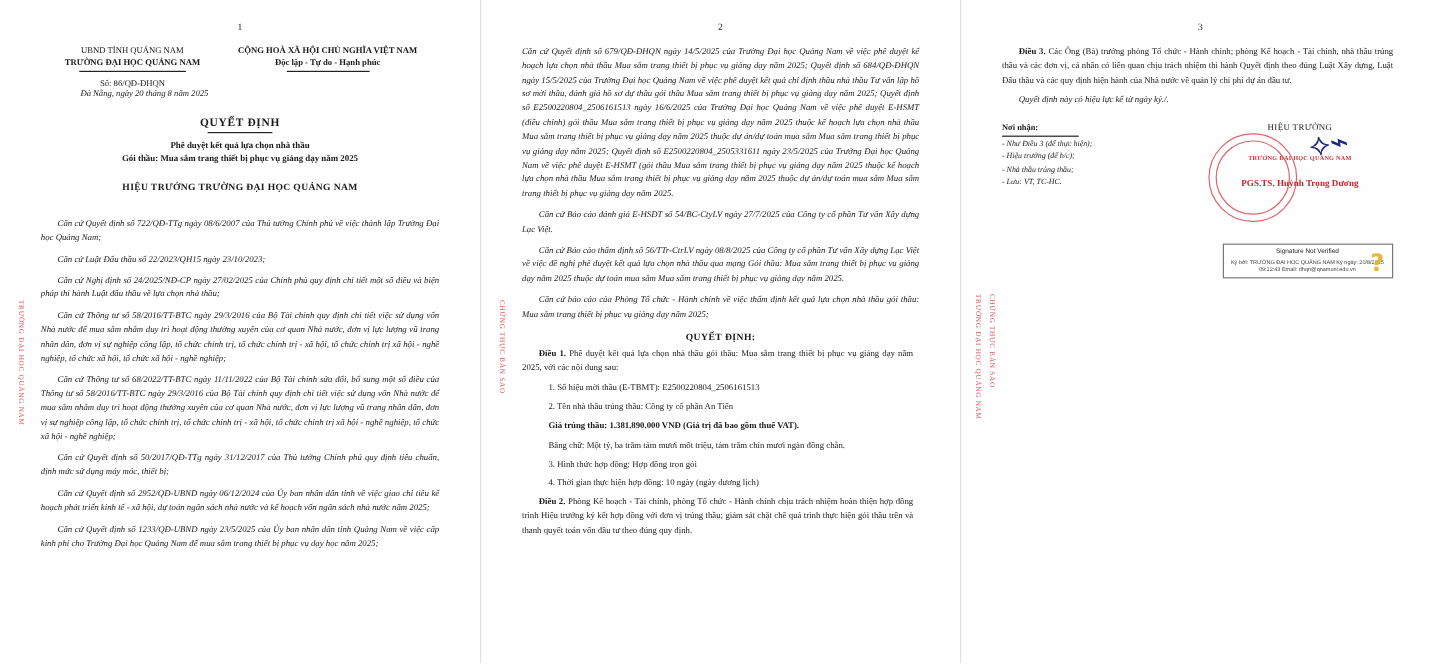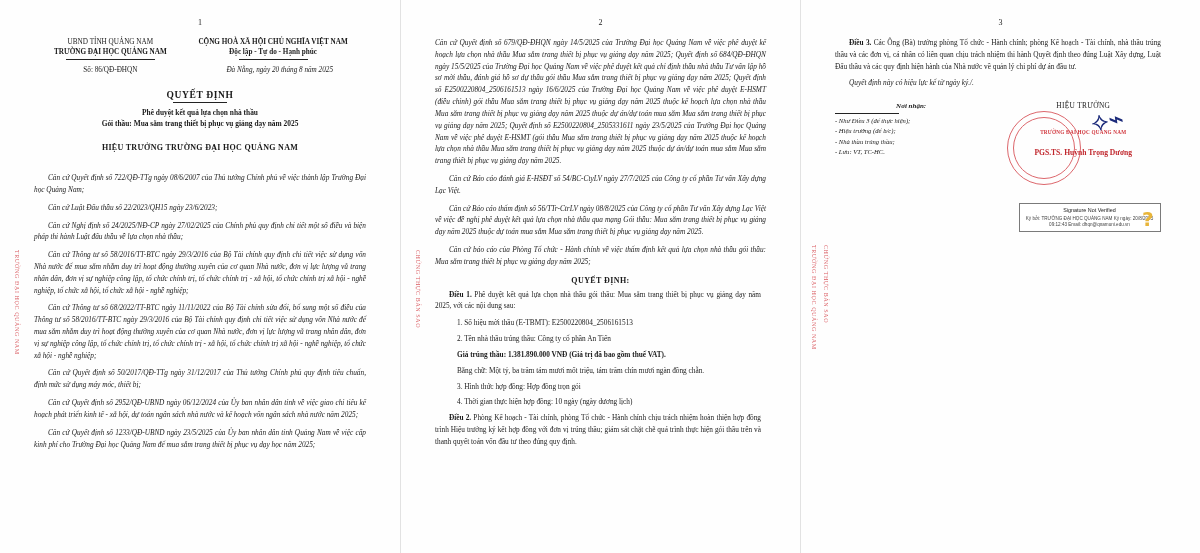--- a/index.html
+++ b/index.html
@@ -67,21 +67,21 @@
     border-bottom: 0.8px solid #222;
   }
   .underline-med {
     display: block;
     width: 40%;
     margin: 1px auto 0 auto;
     border-bottom: 0.8px solid #222;
   }
   .hdr-sub {
     display: flex;
-    flex-direction: row;
+    flex-direction: column;
     justify-content: space-between;
     font-size: 7.2px;
     margin-top: 6px;
   }
   .hdr-sub .left { width: 46%; text-align: center; }
   .hdr-sub .right { width: 52%; text-align: center; font-style: italic; }
 
   .title-block {
     text-align: center;
     margin-top: 16px;
@@ -160,25 +160,23 @@
     flex-direction: row;
     justify-content: space-between;
     margin-top: 12px;
   }
   .recv {
     width: 46%;
     font-size: 6.6px;
     line-height: 1.55;
   }
   .recv-title {
-    font-style: italic;
     font-weight: bold;
     font-size: 7px;
     margin-bottom: 2px;
-    text-align: center;
   }
   .recv-title .ul {
     display: block;
     width: 42%;
     border-bottom: 0.7px solid #222;
     margin-top: 1px;
   }
   .recv ul {
     list-style: none;
     margin: 0;
@@ -321,21 +319,21 @@
     <div class="title-block">
       <div class="title-main">QUYẾT ĐỊNH</div>
       <span class="title-line"></span>
       <div class="title-sub1">Phê duyệt kết quả lựa chọn nhà thầu</div>
       <div class="title-sub2">Gói thầu: Mua sắm trang thiết bị phục vụ giảng dạy năm 2025</div>
     </div>
 
     <div class="org-title">HIỆU TRƯỞNG TRƯỜNG ĐẠI HỌC QUẢNG NAM</div>
 
     <p class="body">Căn cứ Quyết định số 722/QĐ-TTg ngày 08/6/2007 của Thủ tướng Chính phủ về việc thành lập Trường Đại học Quảng Nam;</p>
-    <p class="body">Căn cứ Luật Đấu thầu số 22/2023/QH15 ngày 23/6/2023;</p>
+    <p class="body">Căn cứ Luật Đấu thầu số 22/2023/QH15 ngày 23/10/2023;</p>
     <p class="body">Căn cứ Nghị định số 24/2025/NĐ-CP ngày 27/02/2025 của Chính phủ quy định chi tiết một số điều và biện pháp thi hành Luật đấu thầu về lựa chọn nhà thầu;</p>
     <p class="body">Căn cứ Thông tư số 58/2016/TT-BTC ngày 29/3/2016 của Bộ Tài chính quy định chi tiết việc sử dụng vốn Nhà nước để mua sắm nhằm duy trì hoạt động thường xuyên của cơ quan Nhà nước, đơn vị lực lượng vũ trang nhân dân, đơn vị sự nghiệp công lập, tổ chức chính trị, tổ chức chính trị - xã hội, tổ chức chính trị xã hội - nghề nghiệp, tổ chức xã hội, tổ chức xã hội - nghề nghiệp;</p>
     <p class="body">Căn cứ Thông tư số 68/2022/TT-BTC ngày 11/11/2022 của Bộ Tài chính sửa đổi, bổ sung một số điều của Thông tư số 58/2016/TT-BTC ngày 29/3/2016 của Bộ Tài chính quy định chi tiết việc sử dụng vốn Nhà nước để mua sắm nhằm duy trì hoạt động thường xuyên của cơ quan Nhà nước, đơn vị lực lượng vũ trang nhân dân, đơn vị sự nghiệp công lập, tổ chức chính trị, tổ chức chính trị - xã hội, tổ chức chính trị xã hội - nghề nghiệp, tổ chức xã hội - nghề nghiệp;</p>
     <p class="body">Căn cứ Quyết định số 50/2017/QĐ-TTg ngày 31/12/2017 của Thủ tướng Chính phủ quy định tiêu chuẩn, định mức sử dụng máy móc, thiết bị;</p>
     <p class="body">Căn cứ Quyết định số 2952/QĐ-UBND ngày 06/12/2024 của Ủy ban nhân dân tỉnh về việc giao chỉ tiêu kế hoạch phát triển kinh tế - xã hội, dự toán ngân sách nhà nước và kế hoạch vốn ngân sách nhà nước năm 2025;</p>
     <p class="body">Căn cứ Quyết định số 1233/QĐ-UBND ngày 23/5/2025 của Ủy ban nhân dân tỉnh Quảng Nam về việc cấp kinh phí cho Trường Đại học Quảng Nam để mua sắm trang thiết bị phục vụ dạy học năm 2025;</p>
 
     <div class="side-stamp s1">TRƯỜNG ĐẠI HỌC QUẢNG NAM</div>
   </div>
 

